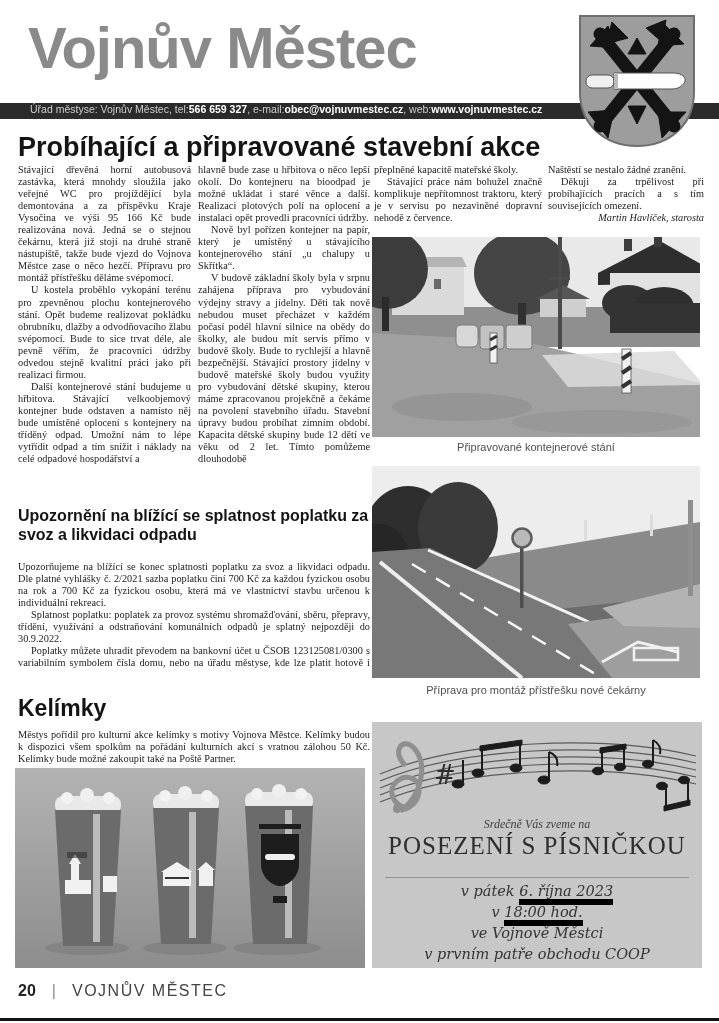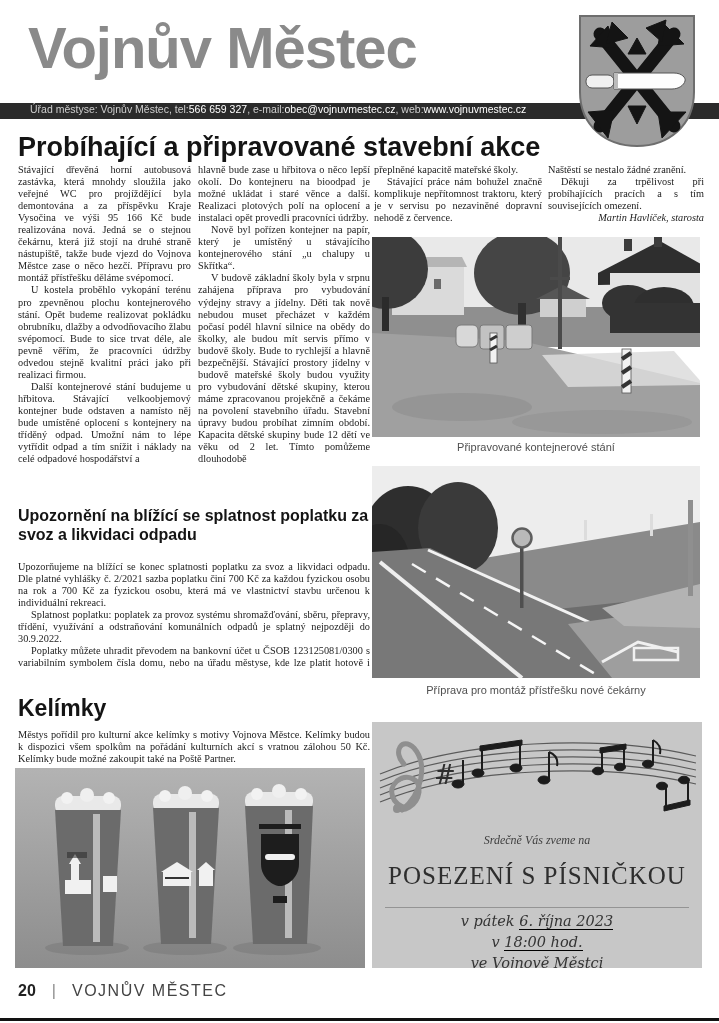--- a/index.html
+++ b/index.html
@@ -4,21 +4,21 @@
 <style>
   html,body{margin:0;padding:0;background:#e0e0e0;}
   .page{position:relative;width:719px;height:1023px;background:#ffffff;margin:0 auto;overflow:hidden;
         font-family:"Liberation Serif",serif;color:#222;}
   
   .masthead{position:absolute;left:28px;top:14px;font-family:"Liberation Sans",sans-serif;
             font-weight:bold;font-size:58px;letter-spacing:-1px;color:#8a8a8a;}
   .contact-bar{position:absolute;left:0;top:103px;width:719px;height:16px;background:#2b2b2b;
                display:flex;padding-left:30px;box-sizing:border-box;
                font-family:"Liberation Sans",sans-serif;font-size:10.5px;color:#cfcfcf;white-space:nowrap;}
-  .contact-bar b{color:#fff;font-weight:normal;}
+  .contact-bar b{color:#fff;font-weight:bold;}
   .coat{position:absolute;left:578px;top:14px;width:118px;height:134px;z-index:5;}
   
   .h-art{position:absolute;font-family:"Liberation Sans",sans-serif;font-weight:bold;color:#141414;}
   #h1a{left:18px;top:132px;font-size:27px;}
   #h2a{left:18px;top:506px;font-size:16px;line-height:1.2;width:356px;}
   #h3a{left:18px;top:695px;font-size:23px;}
   
   .body-col{position:absolute;font-size:10.3px;line-height:1.17;text-align:justify;overflow:hidden;}
   .body-col p{margin:0;}
   .body-col p.ind{text-indent:13px;}
@@ -29,27 +29,27 @@
   .sig{text-align:right;font-style:italic;margin-top:1px;}
   #fees-body{left:18px;top:561px;width:352px;height:110px;}
   #cups-body{left:18px;top:729px;width:352px;height:40px;}
   
   .photo{position:absolute;display:block;}
   .caption{position:absolute;font-family:"Liberation Sans",sans-serif;font-size:11px;color:#4f4f4f;
            text-align:center;width:328px;left:372px;}
   
   .poster{position:absolute;left:372px;top:722px;width:330px;height:246px;background:#c7c7c7;
           overflow:hidden;text-align:center;}
-  .poster-invite{font-style:italic;font-size:12px;color:#3f3f3f;margin:16px;line-height:1;}
+  .poster-invite{font-style:italic;font-size:12px;color:#3f3f3f;margin:0;line-height:1;}
   .poster-title{font-family:"Liberation Serif",serif;font-size:25px;color:#2e2e2e;margin:2px 0 17px 0;
                 letter-spacing:1px;line-height:1.1;}
   .title-rule{height:1px;background:#6a6a6a;opacity:.55;width:92%;margin:1px auto 4px auto;}
   .poster-line{font-style:italic;font-family:"DejaVu Serif",serif;font-size:14.5px;color:#343434;
                margin:3px 0;line-height:1.25;}
-  .poster-line .u{border-bottom:1px solid #000000;}
+  .poster-line .u{border-bottom:6px solid #000000;}
   
   .footer{position:absolute;left:18px;top:982px;font-family:"Liberation Sans",sans-serif;
           font-size:16px;color:#3a3a3a;display:flex;align-items:baseline;gap:16px;}
   .footer .pg{font-weight:bold;color:#222;}
   .footer .sep{color:#8a8a8a;font-weight:300;}
   .footer .ft{letter-spacing:1.5px;color:#444;}
   .bottom-rule{position:absolute;left:0;top:1018px;width:719px;height:3px;background:#121212;}
 </style>
 </head>
 <body>

